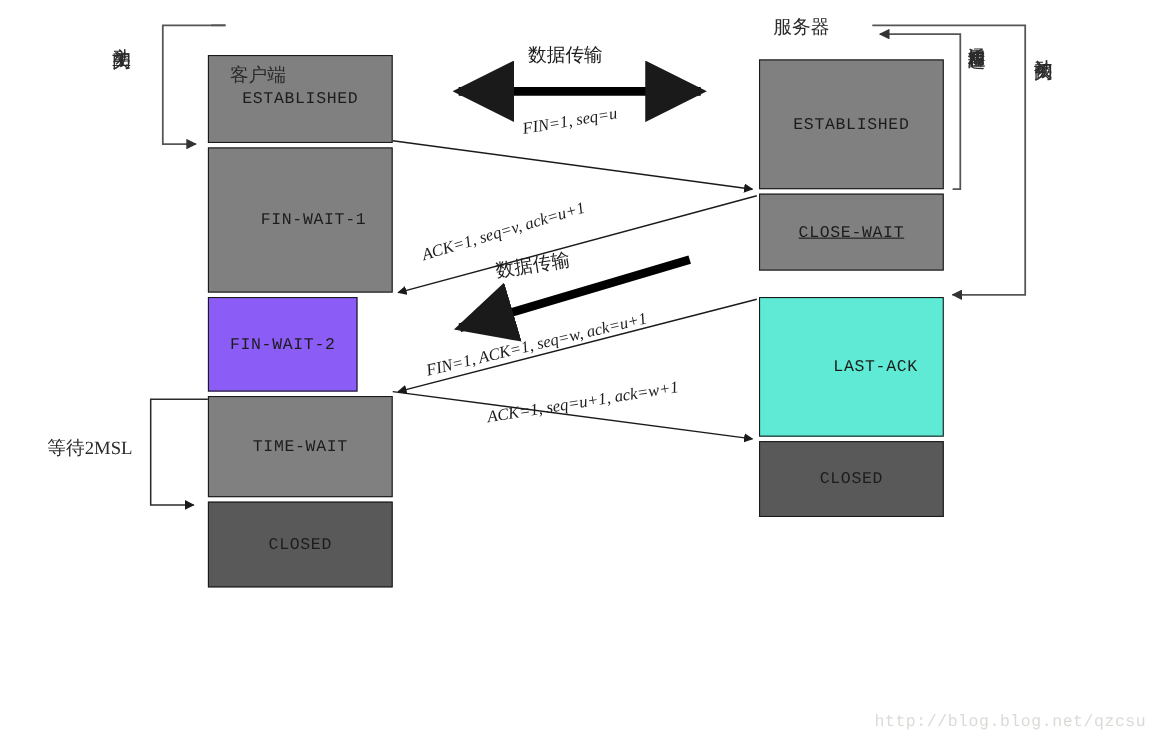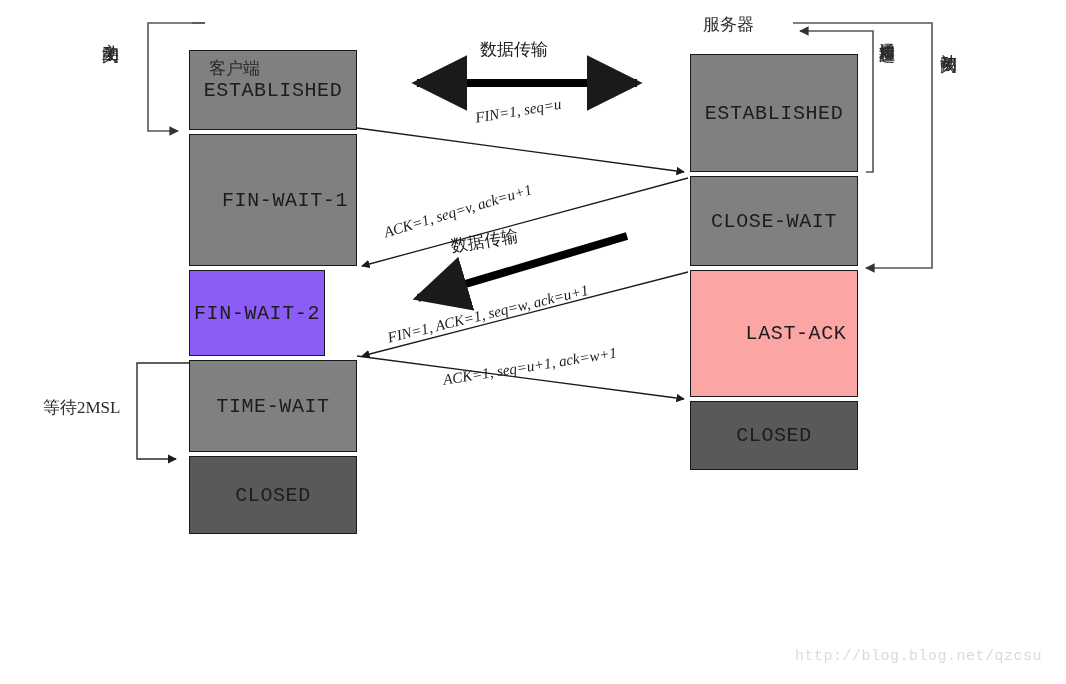--- a/index.html
+++ b/index.html
@@ -3,21 +3,21 @@
 <meta charset="utf-8">
 <style>
   html,body{margin:0;padding:0;background:#ffffff;}
   body{width:1066px;height:684px;position:relative;overflow:hidden;
        font-family:"Liberation Serif","DejaVu Serif",serif;color:#2b2b2b;}
   #stage{position:absolute;left:0;top:0;width:1066px;height:684px;}
   svg.layer{position:absolute;left:0;top:0;width:1066px;height:684px;overflow:visible;}
   .state-box{position:absolute;box-sizing:border-box;border:1px solid #1a1a1a;
              display:flex;align-items:center;justify-content:center;
              font-family:"Liberation Mono","DejaVu Sans Mono",monospace;
-             font-size:20px;letter-spacing:.6px;color:#1c1c1c;}
+             font-size:15px;letter-spacing:.6px;color:#1c1c1c;}
   .vlabel{position:absolute;writing-mode:vertical-rl;text-orientation:upright;
           font-family:"Liberation Serif","DejaVu Serif",serif;font-size:17px;
           line-height:1.18;color:#2b2b2b;letter-spacing:1px;}
   .hlabel{position:absolute;font-family:"Liberation Serif","DejaVu Serif",serif;
           font-size:17px;color:#2b2b2b;white-space:nowrap;}
   .msg{position:absolute;font-family:"Liberation Serif","DejaVu Serif",serif;
        font-style:italic;font-size:15px;color:#1c1c1c;white-space:nowrap;
        transform-origin:0 0;}
   .flow{position:absolute;font-family:"Liberation Serif","DejaVu Serif",serif;
         font-size:17px;color:#1c1c1c;white-space:nowrap;}
@@ -79,22 +79,22 @@
     </g>
   </svg>
 
   <div class="state-box" style="left:189px;top:50px;width:168px;height:80px;background:#808080;">ESTABLISHED</div>
   <div class="state-box" style="left:189px;top:134px;width:168px;height:132px;background:#808080;padding-left:24px;">FIN-WAIT-1</div>
   <div class="state-box" style="left:189px;top:270px;width:136px;height:86px;background:#8b5cf6;">FIN-WAIT-2</div>
   <div class="state-box" style="left:189px;top:360px;width:168px;height:92px;background:#808080;">TIME-WAIT</div>
   <div class="state-box" style="left:189px;top:456px;width:168px;height:78px;background:#595959;">CLOSED</div>
 
   <div class="state-box" style="left:690px;top:54px;width:168px;height:118px;background:#808080;">ESTABLISHED</div>
-  <div class="state-box" style="left:690px;top:176px;width:168px;height:90px;background:#808080;">CLOSE-WAIT</div>
-  <div class="state-box" style="left:690px;top:270px;width:168px;height:127px;background:#fca5a5;padding-left:44px;">LAST-ACK</div>
+  <div class="state-box" style="left:690px;top:176px;width:168px;height:70px;background:#808080;text-decoration:underline;">CLOSE-WAIT</div>
+  <div class="state-box" style="left:690px;top:270px;width:168px;height:127px;background:#5eead4;padding-left:44px;">LAST-ACK</div>
   <div class="state-box" style="left:690px;top:401px;width:168px;height:69px;background:#595959;">CLOSED</div>
 
   <div class="hlabel" style="left:209px;top:11px;margin-top:46px;">客户端</div>
   <div class="hlabel" style="left:703px;top:13px;">服务器</div>
 
   <div class="vlabel" style="left:100px;top:30px;">主动关闭</div>
   <div class="vlabel" style="left:877px;top:30px;font-size:16px;">通知应用进程</div>
   <div class="vlabel" style="left:938px;top:40px;">被动关闭</div>
 
   <div class="hlabel" style="left:43px;top:396px;">等待2MSL</div>

